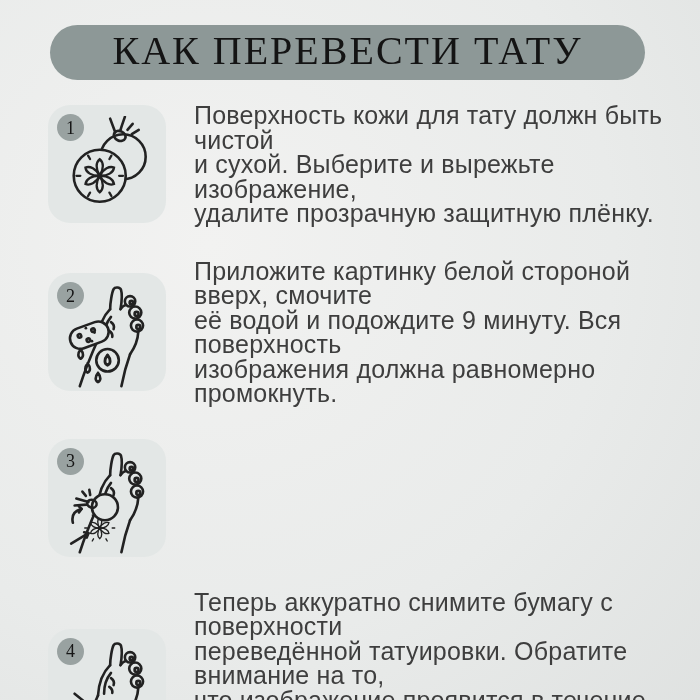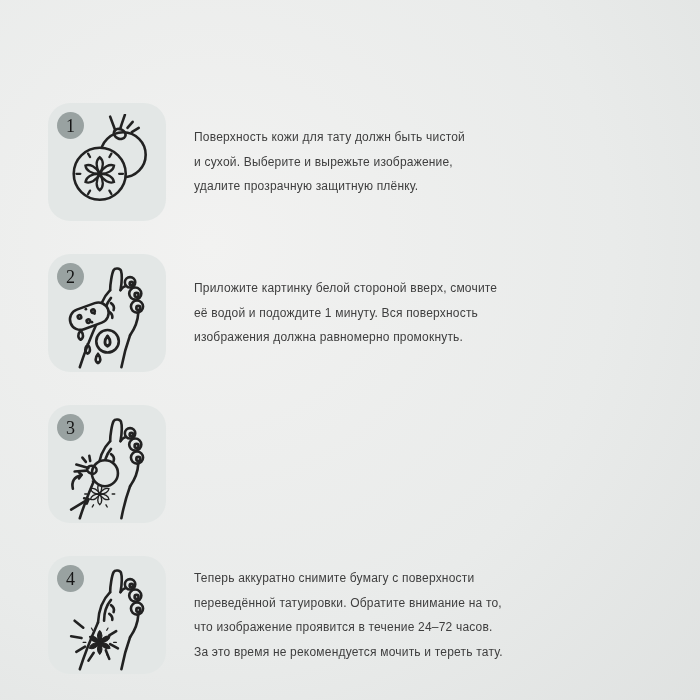--- a/index.html
+++ b/index.html
@@ -31,21 +31,21 @@
   }
   .badge{
     position:absolute;top:9px;left:9px;width:27px;height:27px;border-radius:50%;
     background:var(--badge);display:flex;align-items:center;justify-content:center;
   }
   .badge span{
     font-family:"Liberation Serif", serif;font-size:18px;color:#161616;line-height:1;
   }
   .art{position:absolute;right:3px;bottom:3px;}
   .step-text{
-    font-size:12px;line-height:24.5px;color:var(--body-text);
+    font-size:25px;line-height:24.5px;color:var(--body-text);
     white-space:pre-line;letter-spacing:0.2px;
   }
 </style>
 </head>
 <body>
 
 <svg width="0" height="0" style="position:absolute" aria-hidden="true">
   <defs>
     <g id="hand" fill="none" stroke="#222222" stroke-width="3" stroke-linecap="round" stroke-linejoin="round">
       <path d="M24 118 C31 96 37 82 45 64"></path>
@@ -78,20 +78,23 @@
       <path d="M0 -20 L0 -24" transform="rotate(210)"></path>
       <path d="M0 -20 L0 -24" transform="rotate(270)"></path>
       <path d="M0 -20 L0 -24" transform="rotate(330)"></path>
     </g>
     <path id="drop" d="M0 -5.5 C3.8 -0.8 3.4 3.6 0 5.2 C-3.4 3.6 -3.8 -0.8 0 -5.5"></path>
   </defs>
 </svg>
 
 <div class="page">
 
+  <div class="banner">
+    <div class="banner-title">КАК ПЕРЕВЕСТИ ТАТУ</div>
+  </div>
 
   <div class="steps">
 
     <div class="step">
       <div class="card">
         <div class="badge">
           <span>1</span>
         </div>
         <svg class="art" width="104" height="104" viewBox="0 0 120 120">
           <g fill="none" stroke="#222222" stroke-width="3" stroke-linecap="round" stroke-linejoin="round">
@@ -134,21 +137,21 @@
               <circle cx="41" cy="56" r="1.6"></circle>
               <circle cx="38" cy="66" r="1.6"></circle>
             </g>
             <use href="#drop" transform="translate(25,81)"></use>
             <use href="#drop" transform="translate(33,97)"></use>
             <use href="#drop" transform="translate(45,108)"></use>
           </g>
         </svg>
       </div>
       <div class="step-text">Приложите картинку белой стороной вверх, смочите
-её водой и подождите 1 минуту. Вся поверхность
+её водой и подождите 9 минуту. Вся поверхность
 изображения должна равномерно промокнуть.</div>
     </div>
 
     <div class="step">
       <div class="card">
         <div class="badge">
           <span>3</span>
         </div>
         <svg class="art" width="104" height="104" viewBox="0 0 120 120">
           <use href="#hand"></use>

